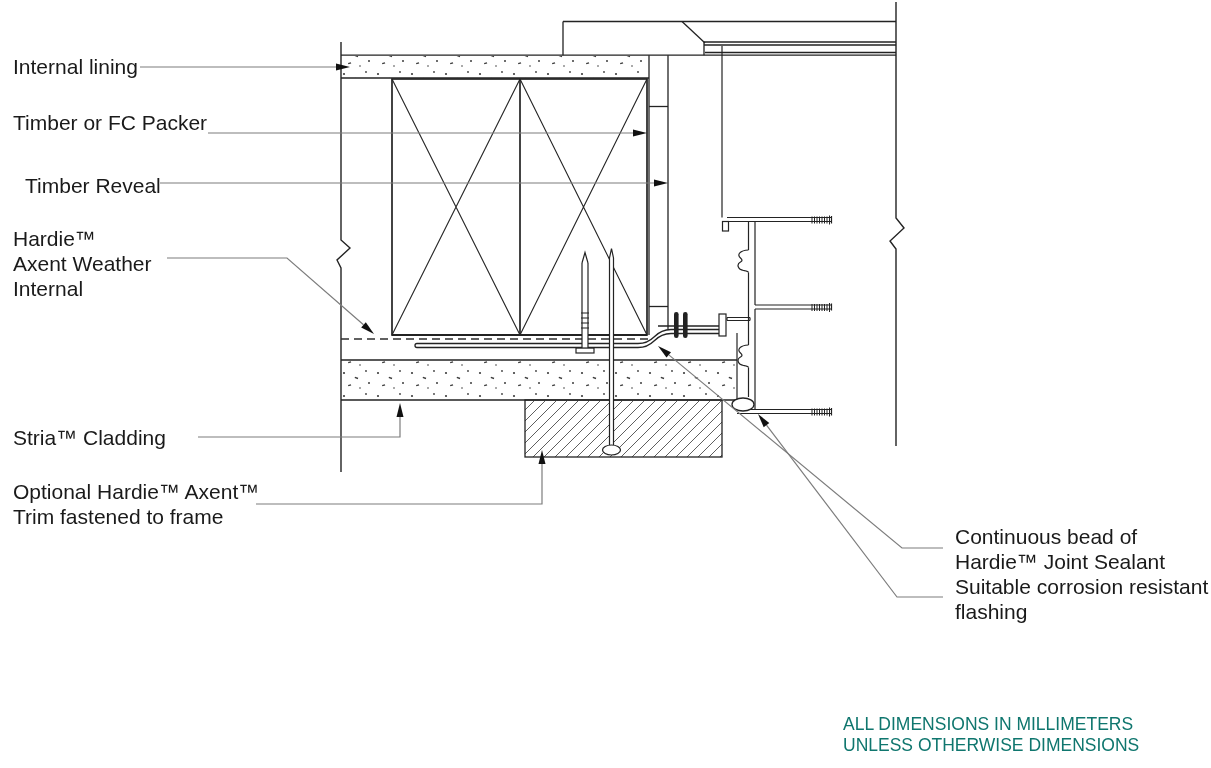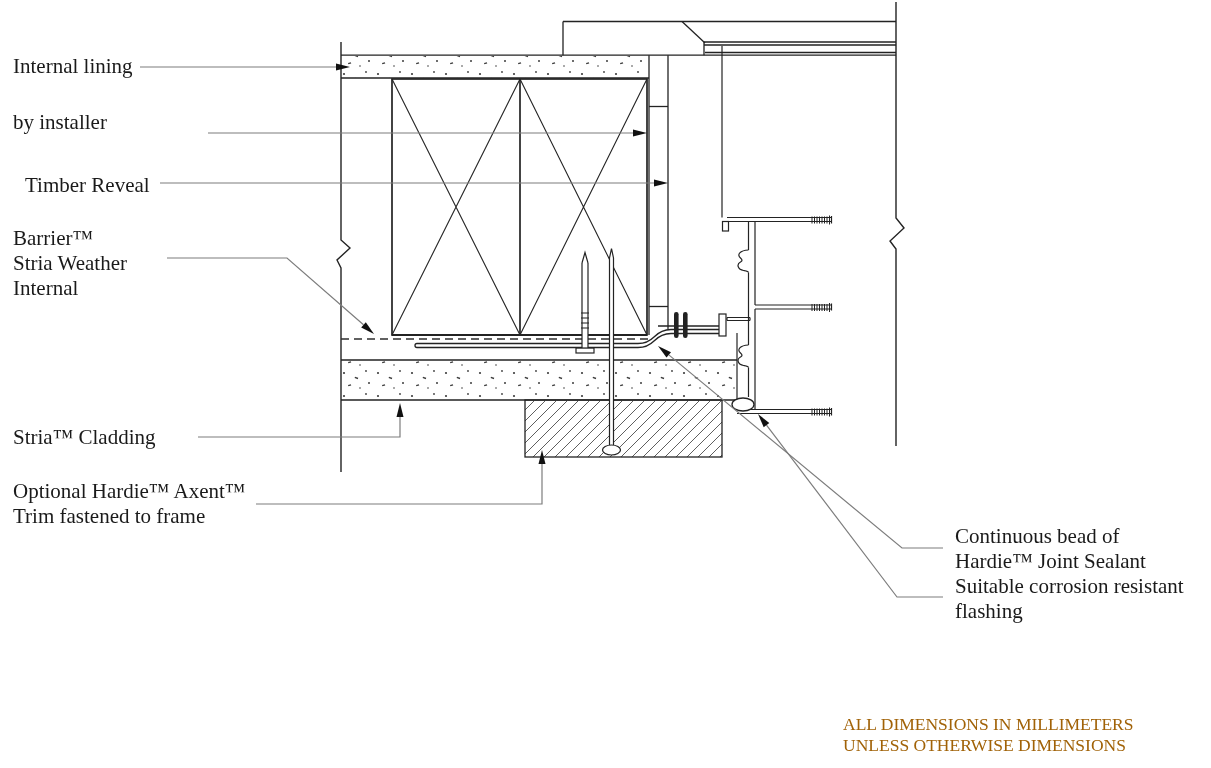--- a/index.html
+++ b/index.html
@@ -1,21 +1,21 @@
 <!DOCTYPE html>
 <html><head>
 <meta charset="utf-8">
 <style>
   html,body{margin:0;padding:0;background:#ffffff;}
   #stage{position:relative;width:1211px;height:768px;background:#ffffff;overflow:hidden;
-         font-family:Liberation Serif, serif;}
+         font-family:Liberation Sans, sans-serif;}
   svg{position:absolute;left:0;top:0;}
   .lbl{position:absolute;color:#1a1a1a;font-size:21px;line-height:25px;white-space:nowrap;}
   .lbl span{display:block;}
-  .footnote{position:absolute;color:#a16207;font-size:17.5px;line-height:20.5px;white-space:nowrap;}
+  .footnote{position:absolute;color:#0f766e;font-size:17.5px;line-height:20.5px;white-space:nowrap;}
   .footnote span{display:block;}
 </style>
 </head>
 <body>
 
 <div id="stage">
 
 <svg width="1211" height="768" viewBox="0 0 1211 768">
   <defs>
     <pattern id="stipple" width="34" height="23" patternUnits="userSpaceOnUse">
@@ -164,30 +164,30 @@
     <polygon points="658,346 671,352.2 666.5,357.6"></polygon>
     <polygon points="758,414 769.3,423 763.7,427.3"></polygon>
   </g>
 </svg>
 
 <div class="lbl" style="left:13px;top:54px">
   <span>Internal lining</span>
 </div>
 
 <div class="lbl" style="left:13px;top:110px">
-  <span>by installer</span>
+  <span>Timber or FC Packer</span>
 </div>
 
 <div class="lbl" style="left:25px;top:173px">
   <span>Timber Reveal</span>
 </div>
 
 <div class="lbl" style="left:13px;top:226px">
-  <span>Barrier™</span>
-  <span>Stria Weather</span>
+  <span>Hardie™</span>
+  <span>Axent Weather</span>
   <span>Internal</span>
 </div>
 
 <div class="lbl" style="left:13px;top:425px">
   <span>Stria™ Cladding</span>
 </div>
 
 <div class="lbl" style="left:13px;top:479px">
   <span>Optional Hardie™ Axent™</span>
   <span>Trim fastened to frame</span>

